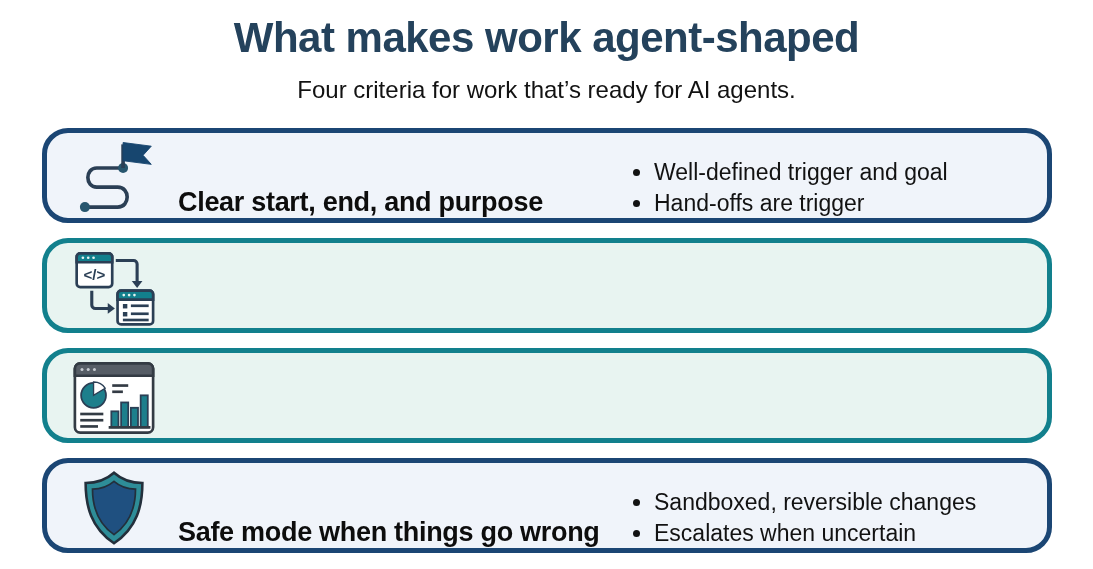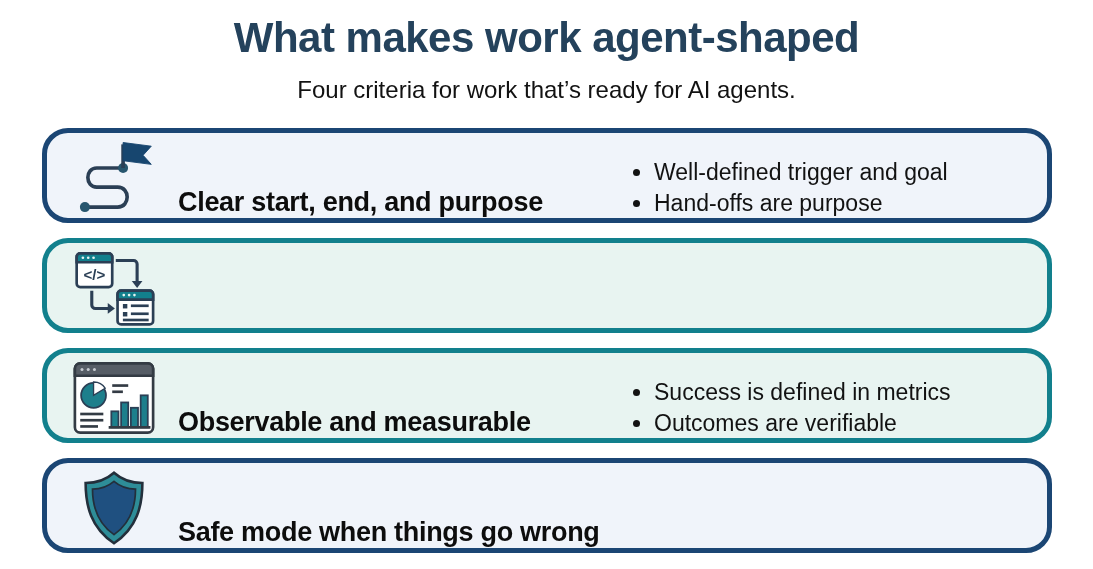--- a/index.html
+++ b/index.html
@@ -83,21 +83,21 @@
         <path d="M18 76 H54 C68 76 68 54 54 54 H31 C18 54 18 33 31 33 H60" fill="none" stroke="#2b3f55" stroke-width="4" stroke-linecap="round"></path>
         <circle cx="18" cy="76" r="5.5" fill="#27566e"></circle>
         <circle cx="60" cy="33" r="5.5" fill="#27566e"></circle>
         <line x1="60" y1="33" x2="60" y2="7" stroke="#2b3f55" stroke-width="4"></line>
         <path d="M60 5 L91 9 L82 19 L91 29 L60 25 Z" fill="#17466f" stroke="#17466f" stroke-width="1"></path>
       </svg>
     </span>
     <div class="card-heading">Clear start, end, and purpose</div>
     <ul class="bullets">
       <li>Well-defined trigger and goal</li>
-      <li>Hand-offs are purpose</li>
+      <li>Hand-offs are trigger</li>
     </ul>
   </div>
 
   <div class="card card-teal">
     <span class="icon-wrap">
       <svg width="96" height="80" viewBox="0 0 100 90">
 
         <rect x="8" y="6" width="40" height="38" rx="4" fill="#ffffff" stroke="#2b3f55" stroke-width="3"></rect>
         <path d="M8 16 V10 a4 4 0 0 1 4 -4 h32 a4 4 0 0 1 4 4 v6 Z" fill="#12808d" stroke="#2b3f55" stroke-width="3"></path>
         <circle cx="15" cy="11" r="1.5" fill="#e8f4f1"></circle>
@@ -143,30 +143,29 @@
         <line x1="12" y1="70" x2="38" y2="70" stroke="#333b44" stroke-width="3"></line>
         <line x1="12" y1="77" x2="32" y2="77" stroke="#333b44" stroke-width="3"></line>
 
         <rect x="47" y="60" width="8" height="18" fill="#1d7f8c" stroke="#2b3f55" stroke-width="2"></rect>
         <rect x="58" y="50" width="8" height="28" fill="#1d7f8c" stroke="#2b3f55" stroke-width="2"></rect>
         <rect x="69" y="56" width="8" height="22" fill="#1d7f8c" stroke="#2b3f55" stroke-width="2"></rect>
         <rect x="80" y="42" width="8" height="36" fill="#1d7f8c" stroke="#2b3f55" stroke-width="2"></rect>
         <line x1="44" y1="78" x2="91" y2="78" stroke="#333b44" stroke-width="3"></line>
       </svg>
     </span>
-    <div class="card-heading">Observable and measurable</div>
-    <ul class="bullets">
-      <li>Success is defined in metrics</li>
-      <li>Outcomes are verifiable</li>
-    </ul>
   </div>
 
   <div class="card card-navy">
     <span class="icon-wrap">
       <svg width="86" height="80" viewBox="0 0 100 90">
         <path d="M50 4 C59 12 72 16 83 16 C83 42 77 68 50 86 C23 68 17 42 17 16 C28 16 41 12 50 4 Z" fill="#2e8d98" stroke="#232f3b" stroke-width="3"></path>
         <path d="M50 14 C57 20 67 23 75 23 C75 43 70 62 50 76 C30 62 25 43 25 23 C33 23 43 20 50 14 Z" fill="#1f5080" stroke="#232f3b" stroke-width="2"></path>
       </svg>
     </span>
     <div class="card-heading">Safe mode when things go wrong</div>
+    <ul class="bullets">
+      <li>Sandboxed, reversible changes</li>
+      <li>Escalates when uncertain</li>
+    </ul>
   </div>
 
 </div>
 
 </body></html>

